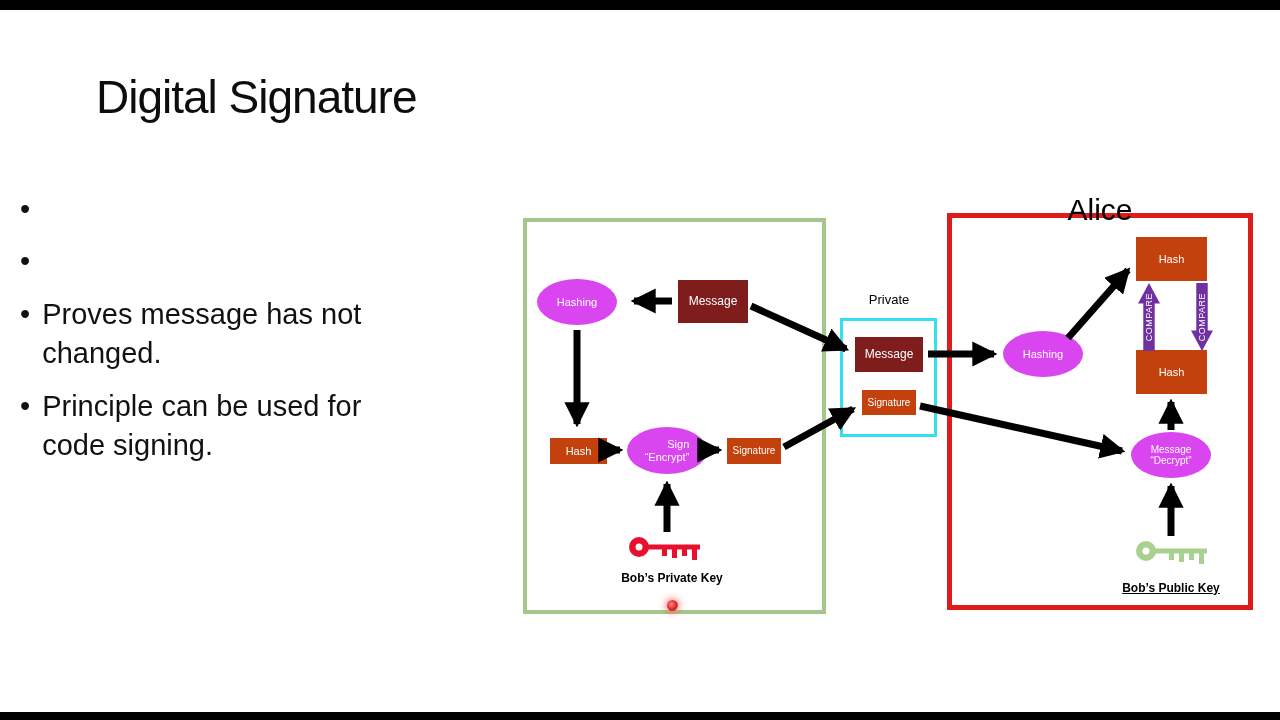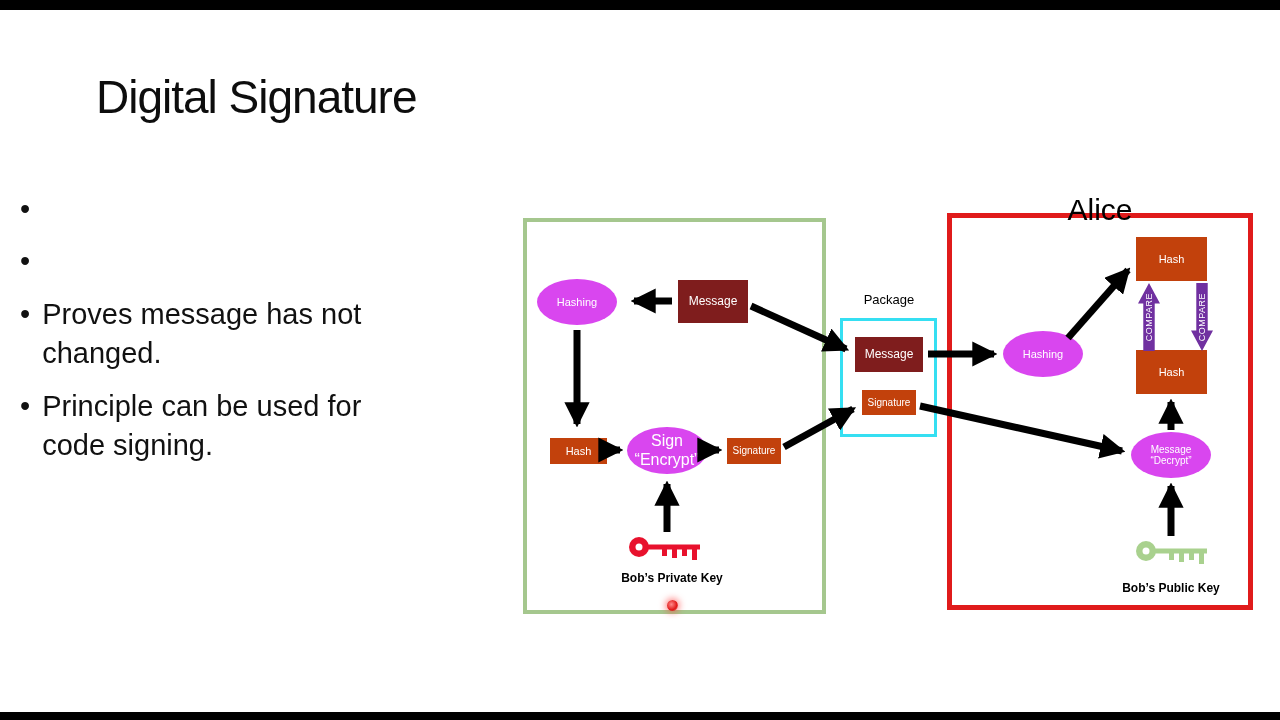--- a/index.html
+++ b/index.html
@@ -29,21 +29,21 @@
 
   .node { position:absolute; z-index:2; display:flex; align-items:center; justify-content:center;
           text-align:center; color:#fff; line-height:1.15; white-space:pre-line; }
   .ellipse { border-radius:50%; background:#d946ef; }
   .bluebox { background:#7f1d1d; }
   .goldbox { background:#c2410c; }
 
   .n-bob-hashing   { left:537px; top:279px; width:80px; height:46px; font-size:11px; }
   .n-bob-message   { left:678px; top:280px; width:70px; height:43px; font-size:12px; }
   .n-bob-hash      { left:550px; top:438px; width:57px; height:26px; font-size:11px; }
-  .n-bob-sign      { left:627px; top:427px; width:80px; height:47px; font-size:16px; }
+  .n-bob-sign      { left:627px; top:427px; width:80px; height:47px; font-size:11px;text-align:right; }
   .n-bob-signature { left:727px; top:438px; width:54px; height:26px; font-size:10px; }
 
   .n-pkg-message   { left:855px; top:337px; width:68px; height:35px; font-size:12px; }
   .n-pkg-signature { left:862px; top:390px; width:54px; height:25px; font-size:10px; }
 
   .n-alice-hashing { left:1003px; top:331px; width:80px; height:46px; font-size:11px; }
   .n-hash-top      { left:1136px; top:237px; width:71px; height:44px; font-size:11px; }
   .n-hash-bottom   { left:1136px; top:350px; width:71px; height:44px; font-size:11px; }
   .n-verify        { left:1131px; top:432px; width:80px; height:46px; font-size:10px; }
 
@@ -55,21 +55,21 @@
       clip-path:polygon(50% 100%,100% 70%,76% 70%,76% 0%,24% 0%,24% 70%,0% 70%); }
   .compare span { writing-mode:vertical-rl; transform:rotate(180deg); color:#fff;
                   font-size:9px; letter-spacing:0.5px; }
 
   .key-icon { position:absolute; z-index:2; }
   .key-private { left:628px; top:534px; }
   .key-public  { left:1135px; top:538px; }
 
   .key-label { position:absolute; z-index:2; text-align:center; font-size:12px; font-weight:bold; color:#000; }
   .bob-key-label   { left:597px; top:571px; width:150px;text-align:center; }
-  .alice-key-label { left:1096px; top:581px; width:150px; }
+  .alice-key-label { left:1096px; top:581px; width:150px;text-decoration:underline; }
 
   .laser-dot { position:absolute; z-index:4; left:667px; top:600px; width:11px; height:11px;
                border-radius:50%; background:radial-gradient(circle at 40% 40%, #ff8a8a, #e01515 60%, rgba(224,21,21,0.15));
                box-shadow:0 0 6px 2px rgba(255,60,60,0.55); }
 
   .arrows { position:absolute; left:0; top:0; z-index:3; pointer-events:none; }
 </style>
 </head>
 <body>
 
@@ -96,21 +96,21 @@
       <span class="text">Principle can be used for
 code signing.</span>
     </div>
   </div>
 
   <div class="group-box bob-box"></div>
   <div class="group-box alice-box"></div>
   <div class="group-box package-box"></div>
 
   <div class="group-label alice-label">Alice</div>
-  <div class="group-label package-label">Package</div>
+  <div class="group-label package-label">Private</div>
 
   <div class="node ellipse n-bob-hashing">Hashing</div>
   <div class="node bluebox n-bob-message">Message</div>
   <div class="node goldbox n-bob-hash">Hash</div>
   <div class="node ellipse n-bob-sign">Sign
 “Encrypt”</div>
   <div class="node goldbox n-bob-signature">Signature</div>
 
   <div class="node bluebox n-pkg-message">Message</div>
   <div class="node goldbox n-pkg-signature">Signature</div>

